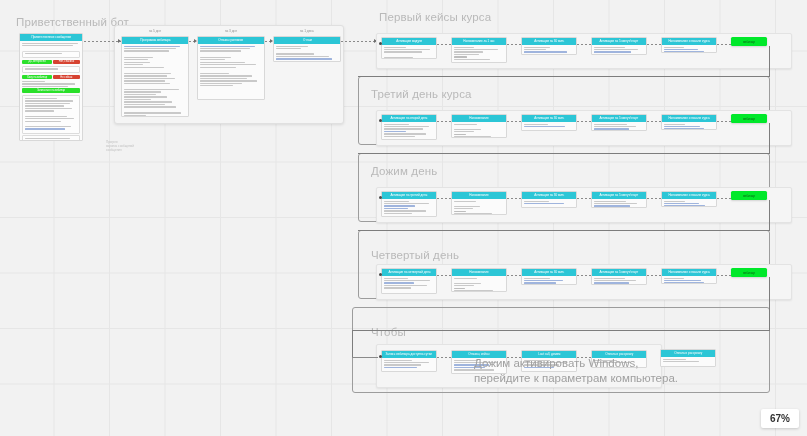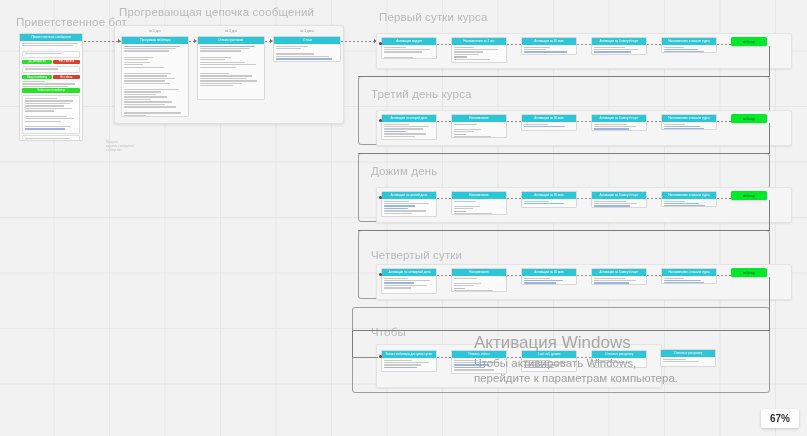--- a/index.html
+++ b/index.html
@@ -181,21 +181,21 @@
     font-weight: bold;
     color: #333;
     box-shadow: 0 1px 3px rgba(0,0,0,.18);
   }
 </style>
 </head>
 <body>
 
 <div id="canvas">
 
-  <div class="group-title" style="left:16px; top:16px;">Приветственное бот</div>
+  <div class="group-title" style="left:16px; top:16px;">Приветственный бот</div>
 
   <div class="card" id="welcome-card" style="left:19px; top:33px; width:64px; height:108px;">
     <div class="card-head">
       <span>Приветственное сообщение</span>
     </div>
     <div class="card-body">
       <div class="ln" style="width:96%"></div>
       <div class="ln" style="width:88%"></div>
       <div class="ln gap" style="height:2px"></div>
 
@@ -246,21 +246,20 @@
         <div class="ln link" style="width:76%"></div>
       </div>
 
       <div class="subcard">
         <div class="ln" style="width:86%"></div>
         <div class="ln" style="width:58%; margin-bottom:0"></div>
       </div>
     </div>
   </div>
 
-  <div class="group-title" style="left:119px; top:6px;">Прогревающая цепочка сообщений</div>
 
   <div class="group" style="left:114px; top:25px; width:230px; height:99px;"></div>
 
   <div class="daylabel" style="left:122px; top:29px; width:66px;">за 5 дня</div>
   <div class="daylabel" style="left:198px; top:29px; width:66px;">за 3 дня</div>
   <div class="daylabel" style="left:274px; top:29px; width:66px;">за 1 день</div>
 
   <div class="card" style="left:121px; top:36px; width:68px; height:81px;">
     <div class="card-head">
       <span>Программа вебинара</span>
@@ -341,21 +340,21 @@
   <div class="arrow" style="left:194px; top:39px;"></div>
   <div class="conn" style="left:265px; top:41px; width:8px;"></div>
   <div class="arrow" style="left:270px; top:39px;"></div>
   <div class="conn" style="left:341px; top:41px; width:36px;"></div>
   <div class="arrow" style="left:374px; top:39px;"></div>
 
   <div class="tinytext" style="left:106px; top:140px;">Прогрев
 воронка сообщений
 сообщения</div>
 
-  <div class="group-title" style="left:379px; top:11px;">Первый сутки курса</div>
+  <div class="group-title" style="left:379px; top:11px;">Первый кейсы курса</div>
   <div class="day-inner" style="left:376px; top:33px; width:416px; height:36px;">
     <div class="card" style="left:4px; top:3px; width:56px; height:22px;">
       <div class="card-head">
         <span>Активация модуля</span>
         </div>
       <div class="card-body">
         <div class="ln" style="width:44%"></div>
         <div class="ln" style="width:92%"></div>
         <div class="ln" style="width:76%"></div>
         <div class="ln gap" style="height:1.6px"></div>
@@ -550,21 +549,21 @@
     <div class="conn" style="left:60px; top:10px; width:14px;"></div>
     <div class="conn" style="left:130px; top:10px; width:14px;"></div>
     <div class="conn" style="left:200px; top:10px; width:14px;"></div>
     <div class="conn" style="left:270px; top:10px; width:14px;"></div>
     <div class="conn" style="left:340px; top:10px; width:14px;"></div>
     <div class="dot" style="left:2px; top:8px;"></div>
   </div>
   <div class="vline" style="left:769px; top:123px; height:30px;"></div>
 
   <div class="day-frame" style="left:358px; top:230px; width:412px; height:69px;"></div>
-  <div class="group-title" style="left:371px; top:249px;">Четвертый сутки</div>
+  <div class="group-title" style="left:371px; top:249px;">Четвертый день</div>
   <div class="day-inner" style="left:376px; top:264px; width:416px; height:36px;">
     <div class="card" style="left:4px; top:3px; width:56px; height:26px;">
       <div class="card-head">
         <span>Активация на четвертый день</span>
         </div>
       <div class="card-body">
         <div class="ln" style="width:48%"></div>
         <div class="ln" style="width:92%"></div>
         <div class="ln link" style="width:60%"></div>
         <div class="ln" style="width:86%"></div>
@@ -689,19 +688,18 @@
   <div class="vline" style="left:769px; top:277px; height:53px;"></div>
   <div class="hline" style="left:352px; top:330px; width:418px;"></div>
   <div class="vline" style="left:352px; top:330px; height:28px;"></div>
   <div class="conn solid" style="left:352px; top:357px; width:26px;"></div>
 
   <div class="hline" style="left:358px; top:76px; width:412px;"></div>
   <div class="hline" style="left:358px; top:153px; width:412px;"></div>
   <div class="hline" style="left:358px; top:230px; width:412px;"></div>
 
   <div id="watermark">
-    <div class="wm-title">Активация Windows</div>
-    <div class="wm-sub">Чтобы активировать Windows, перейдите к параметрам компьютера.</div>
+    <div class="wm-sub">Дожим активировать Windows, перейдите к параметрам компьютера.</div>
   </div>
 
   <div id="zoom-badge">67%</div>
 
 </div>
 
 </body></html>

